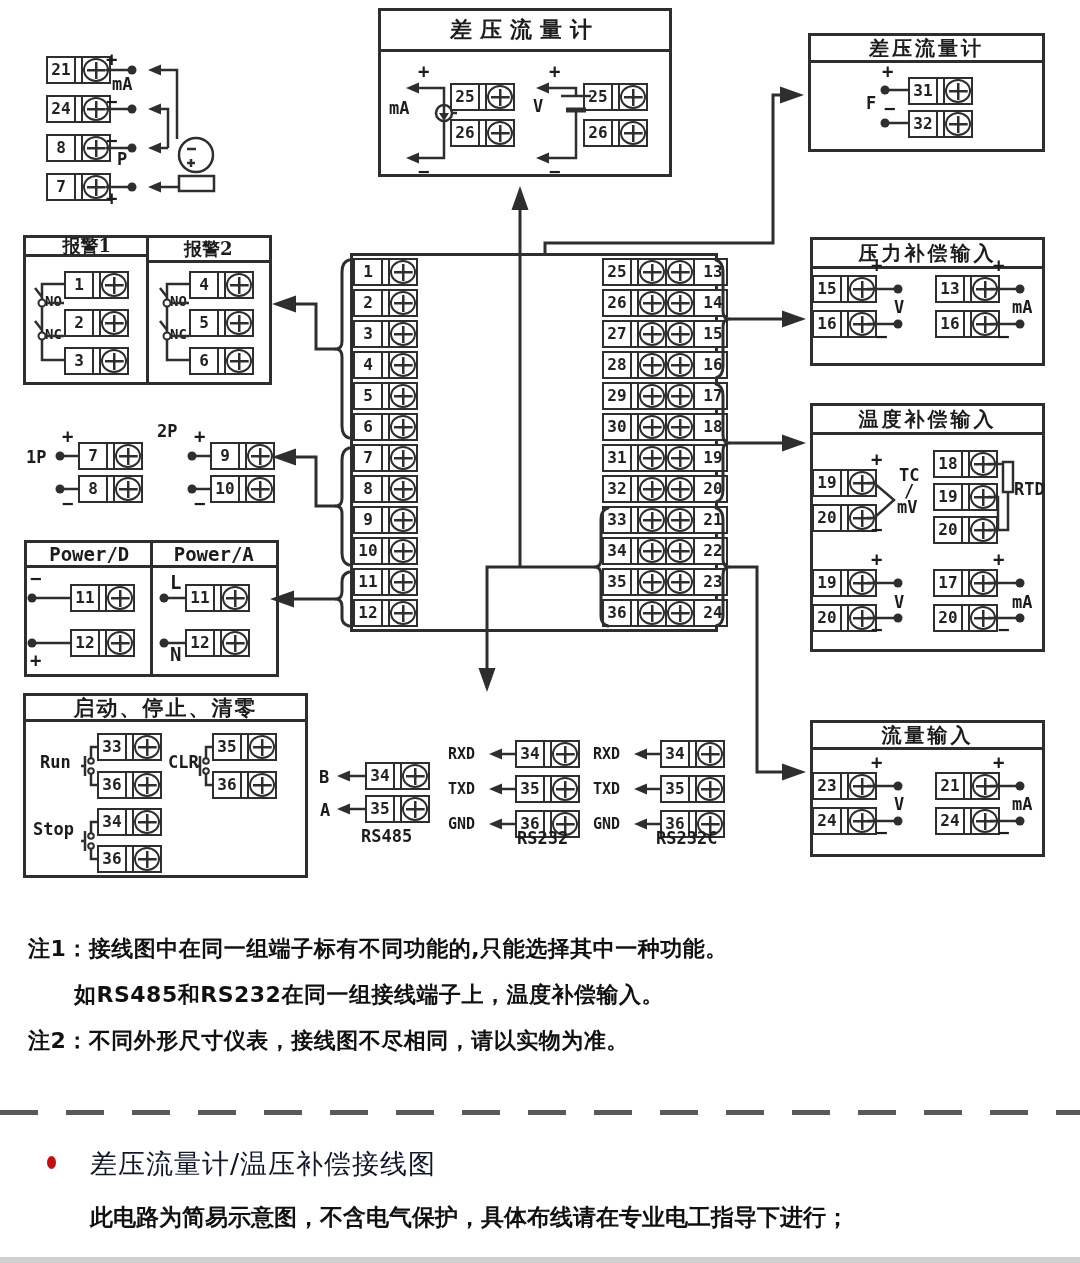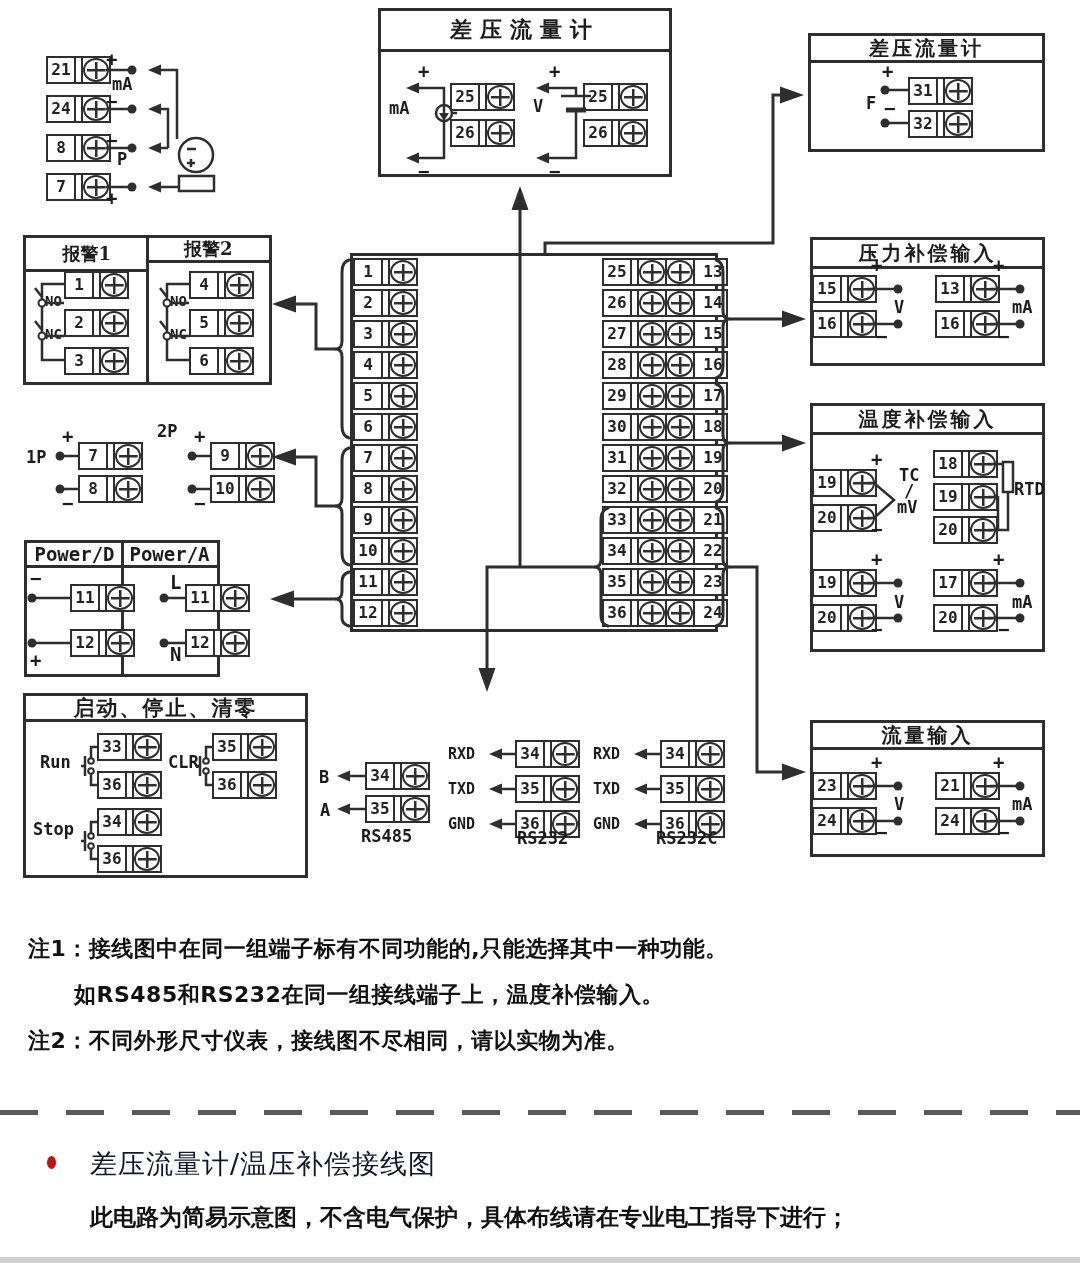--- a/index.html
+++ b/index.html
@@ -46,25 +46,25 @@
 
 <div id="stage">
 
   <div class="box" style="left:378px;top:8px;width:294px;height:169px">
     <div class="btitle" style="height:41px;font-size:22px;letter-spacing:8px">差压流量计</div>
   </div>
   <div class="box" style="left:808px;top:33px;width:237px;height:119px">
     <div class="btitle" style="height:27px;font-size:20px;letter-spacing:3px">差压流量计</div>
   </div>
   <div class="box" style="left:23px;top:235px;width:249px;height:150px">
-    <span class="btitle half" style="height:34px;font-size:18px">报警1</span>
+    <span class="btitle half" style="height:19px;font-size:18px">报警1</span>
     <span class="btitle half rt" style="height:25px;font-size:18px">报警2</span>
     <i class="vdiv" style="left:calc(50% - 1.5px);top:0;bottom:0"></i>
   </div>
-  <div class="box" style="left:24px;top:540px;width:196px;height:137px">
+  <div class="box" style="left:24px;top:540px;width:255px;height:137px">
     <span class="btitle half mono" style="height:25px;font-size:19px">Power/D</span>
     <span class="btitle half rt mono" style="height:25px;font-size:19px">Power/A</span>
     <i class="vdiv" style="left:calc(50% - 1.5px);top:0;bottom:0"></i>
   </div>
   <div class="box" style="left:350px;top:253px;width:368px;height:379px"></div>
   <div class="box" style="left:810px;top:237px;width:235px;height:129px">
     <div class="btitle" style="height:29px;font-size:20px;letter-spacing:3px">压力补偿输入</div>
   </div>
   <div class="box" style="left:810px;top:403px;width:235px;height:249px">
     <div class="btitle" style="height:29px;font-size:20px;letter-spacing:3px">温度补偿输入</div>

